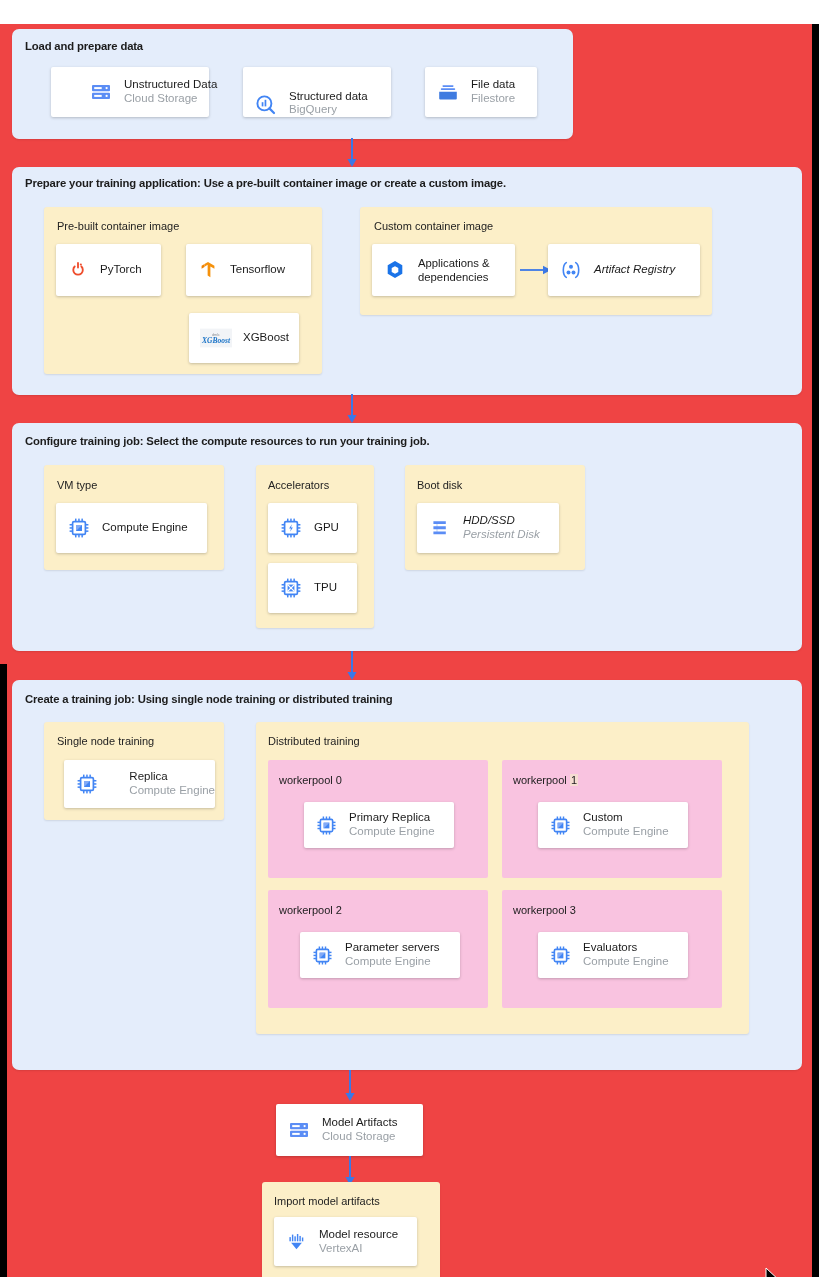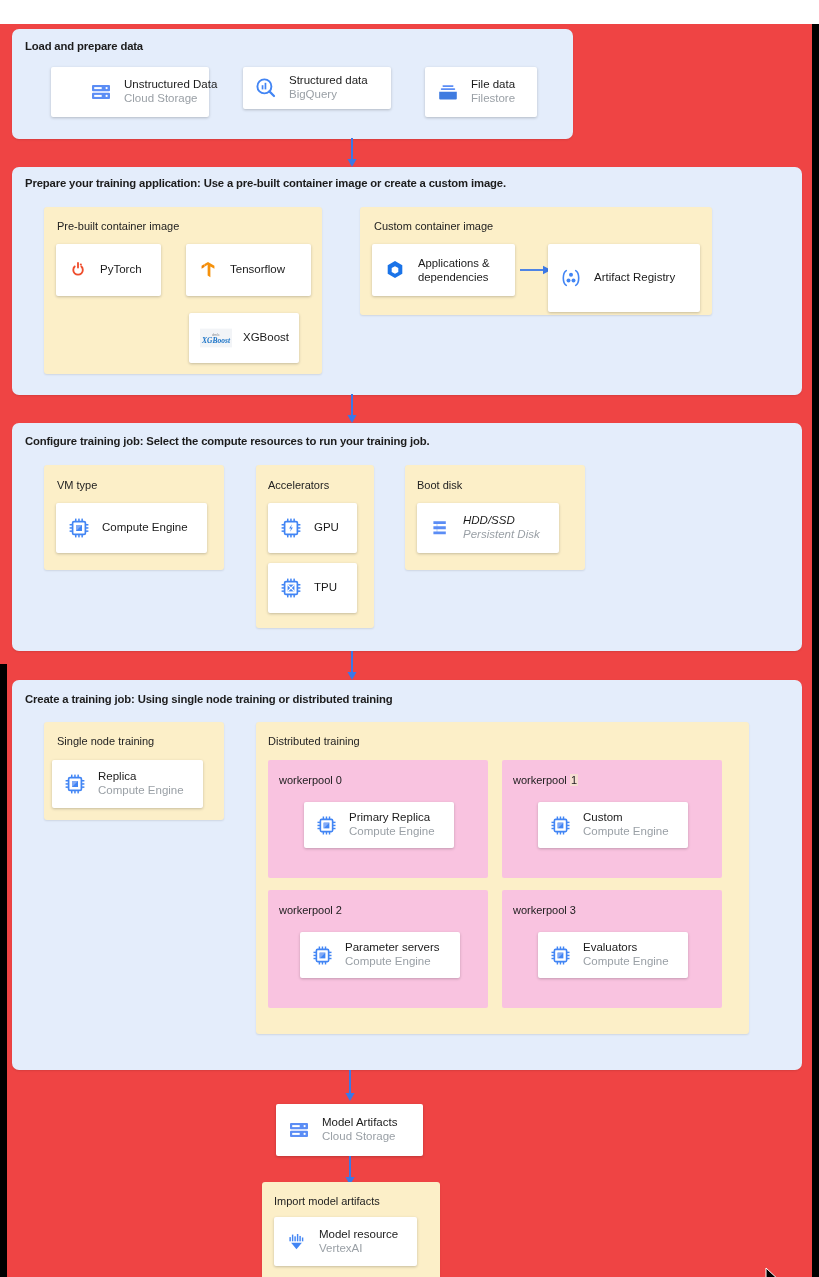--- a/index.html
+++ b/index.html
@@ -108,21 +108,21 @@
         <circle cx="17.6" cy="8.1" r="1.15" fill="#ffffff"></circle>
         <circle cx="17.6" cy="15.9" r="1.15" fill="#ffffff"></circle>
       </svg>
     </span>
     <span class="txt">
       <div class="t1">Unstructured Data</div>
       <div class="t2">Cloud Storage</div>
     </span>
   </div>
 
-  <div class="card" style="left:243px; top:43px; width:148px; height:42px;">
+  <div class="card" style="left:243px; top:43px; width:148px; height:50px;align-items:flex-end;">
     <span class="ico">
       <svg width="24" height="24" viewBox="0 0 24 24">
         <circle cx="10.4" cy="10.4" r="7" fill="none" stroke="#4285f4" stroke-width="1.9"></circle>
         <rect x="7.7" y="9.2" width="1.7" height="4.2" fill="#4285f4"></rect>
         <rect x="10.6" y="6.8" width="1.7" height="6.6" fill="#4285f4"></rect>
         <line x1="15.4" y1="15.4" x2="20" y2="20" stroke="#4285f4" stroke-width="2.2" stroke-linecap="round"></line>
       </svg>
     </span>
     <span class="txt">
       <div class="t1">Structured data</div>
@@ -207,21 +207,21 @@
     <span class="txt">
         <div class="t1">Applications &amp; dependencies</div>
       </span>
   </div>
 
   <svg class="arrow-h" style="left:520px; top:239px;" width="32" height="14" viewBox="0 0 32 14">
     <line x1="0" y1="7" x2="25" y2="7" stroke="#3b78e7" stroke-width="1.8"></line>
     <path d="M31 7 L23 2.8 L23 11.2 Z" fill="#3b78e7"></path>
   </svg>
 
-  <div class="card one-line" style="left:548px; top:220px; width:152px; height:68px;">
+  <div class="card one-line" style="left:548px; top:220px; width:152px; height:52px;font-style:italic;">
     <span class="ico">
       <svg width="24" height="24" viewBox="0 0 24 24">
         <path d="M7.3 4.6 C5 6 4.3 9 4.3 12 s0.7 6 3 7.4" fill="none" stroke="#4285f4" stroke-width="1.6" stroke-linecap="round"></path>
         <path d="M16.7 4.6 C19 6 19.7 9 19.7 12 s-0.7 6 -3 7.4" fill="none" stroke="#4285f4" stroke-width="1.6" stroke-linecap="round"></path>
         <circle cx="12" cy="8.7" r="2" fill="#4285f4"></circle>
         <circle cx="9.5" cy="14.4" r="2" fill="#4285f4"></circle>
         <circle cx="14.5" cy="14.4" r="2" fill="#4285f4"></circle>
       </svg>
     </span>
     <span class="txt">
@@ -337,21 +337,21 @@
   <svg class="arrow-v" style="left:344px; top:627px;" width="16" height="30" viewBox="0 0 16 30">
     <line x1="8" y1="0" x2="8" y2="23" stroke="#3b78e7" stroke-width="2"></line>
     <path d="M8 29 L3.4 21 L12.6 21 Z" fill="#3b78e7"></path>
   </svg>
 
   <div class="stage" style="left:12px; top:656px; width:790px; height:390px;"></div>
   <div class="stage-title" style="left:25px; top:669px;">Create a training job: Using single node training or distributed training</div>
 
   <div class="group" style="left:44px; top:698px; width:180px; height:98px;"></div>
   <div class="group-title" style="left:57px; top:711px;">Single node training</div>
-  <div class="card" style="left:52px; top:736px; width:151px; height:48px;">
+  <div class="card" style="left:64px; top:736px; width:151px; height:48px;justify-content:space-between;">
     <span class="ico">
       <svg width="24" height="24" viewBox="0 0 24 24">
         <rect x="5.6" y="5.6" width="12.8" height="12.8" rx="1.4" fill="none" stroke="#4285f4" stroke-width="1.7"></rect>
         <path d="M9 9 h6 v6 h-6 z" fill="#4285f4"></path>
           <path d="M9 9 L15 9 L9 15 Z" fill="#82aaf6"></path>
         <g fill="#4285f4">
           <rect x="8" y="2.6" width="1.5" height="2.6"></rect>
             <rect x="11.2" y="2.6" width="1.5" height="2.6"></rect>
             <rect x="14.4" y="2.6" width="1.5" height="2.6"></rect>
           <rect x="8" y="18.8" width="1.5" height="2.6"></rect>

